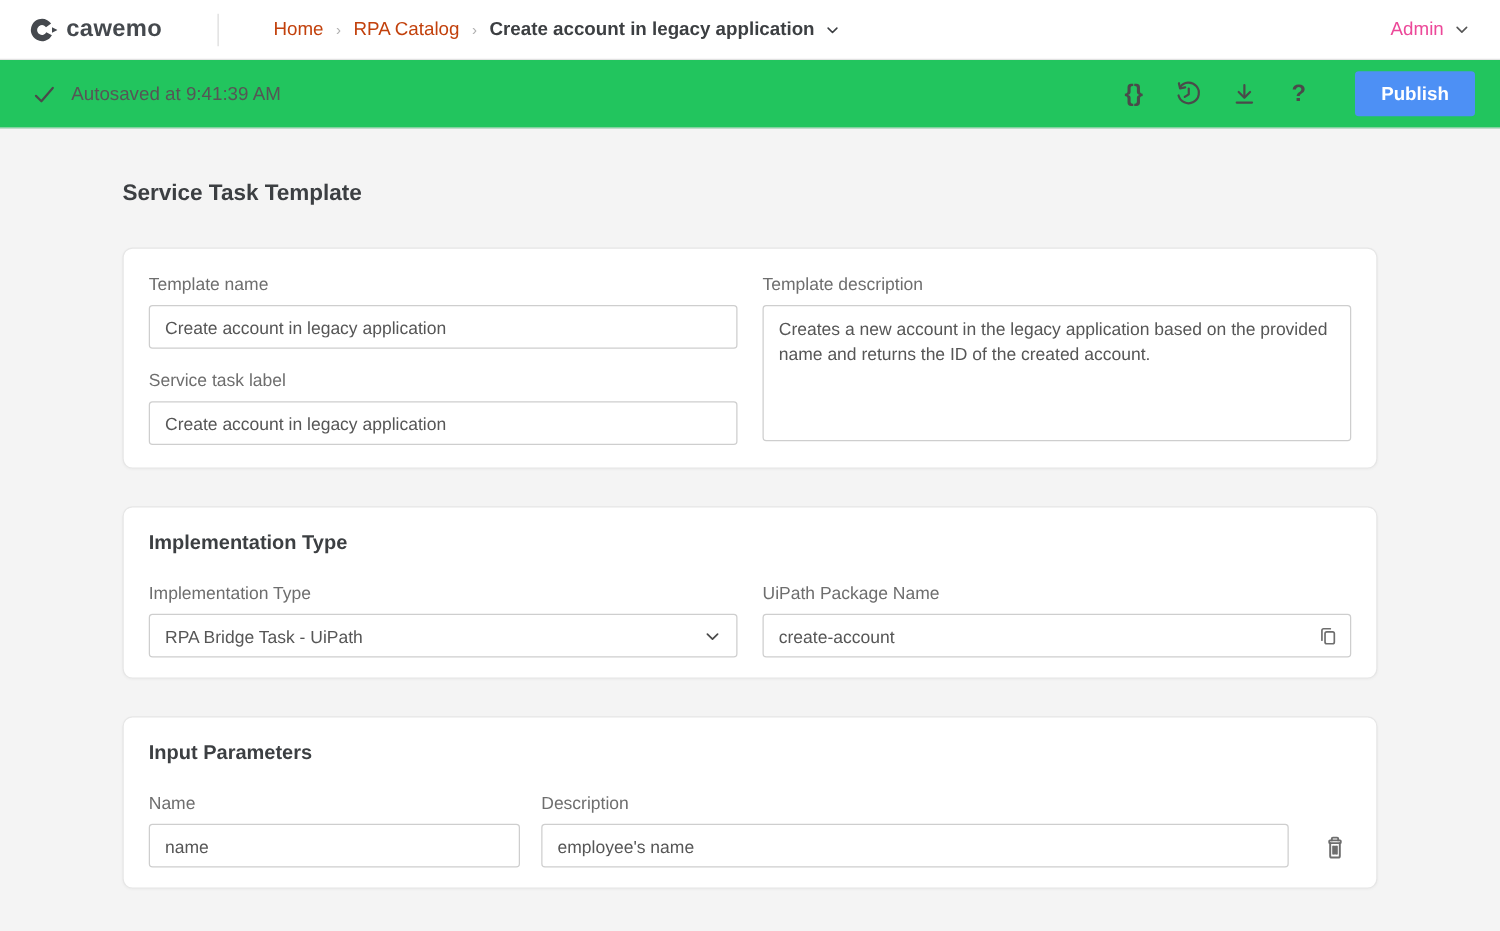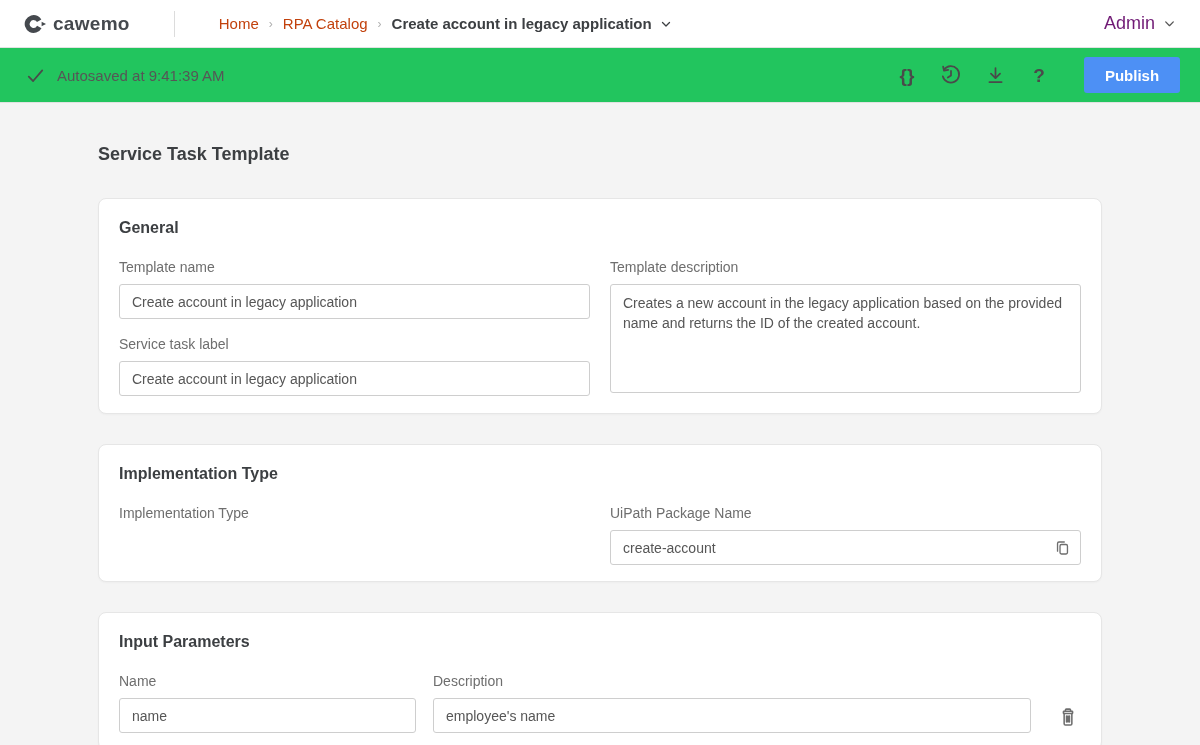--- a/index.html
+++ b/index.html
@@ -22,21 +22,21 @@
     gap: 24px;
   }
   .logo { display: flex; align-items: center; gap: 7px; cursor: pointer; }
   .logo-word { font-size: 19px; font-weight: 700; color: #45494e; letter-spacing: 0.3px; }
   .nav-divider { width: 1px; height: 26px; background: #dcdcdc; margin: 0 20px; }
   .breadcrumb { display: flex; align-items: center; gap: 10px; font-size: 15px; }
   .crumb { color: #c2410c; cursor: pointer; }
   .crumb-sep { color: #b0b0b0; font-size: 12px; }
   .crumb-current { color: #3c3f42; font-weight: 700; cursor: pointer; display: flex; align-items: center; gap: 8px; }
   .navbar-right { margin-left: auto; display: flex; align-items: center; gap: 8px; cursor: pointer; }
-  .admin-label { font-size: 18px; color: #701a75; }
+  .admin-label { font-size: 15px; color: #ec4899; }
 
   
   .toolbar {
     height: 55px;
     background: #22c55e;
     border-bottom: 1px solid #e1e1e1;
     display: flex;
     align-items: center;
     padding: 0 20px 0 26px;
   }
@@ -191,21 +191,20 @@
       <span class="glyph-icon">?</span>
     </div>
     <button class="publish-btn" style="background: rgb(77, 144, 245);">Publish</button>
   </div>
 </div>
 
 <main class="content">
   <h1 class="page-title">Service Task Template</h1>
 
   <section class="card">
-    <h2 class="card-heading">General</h2>
     <div class="two-col">
       <div class="col">
         <div class="field-group">
           <label class="field-label">Template name</label>
           <input class="text-input" type="text" value="Create account in legacy application" style="">
         </div>
         <div class="field-group">
           <label class="field-label">Service task label</label>
           <input class="text-input" type="text" value="Create account in legacy application" style="">
         </div>
@@ -218,20 +217,28 @@
       </div>
     </div>
   </section>
 
   <section class="card">
     <h2 class="card-heading">Implementation Type</h2>
     <div class="two-col">
       <div class="col">
         <div class="field-group">
           <label class="field-label">Implementation Type</label>
+          <div class="select-box">
+            <span>RPA Bridge Task - UiPath</span>
+            <span>
+              <svg width="14" height="14" viewBox="0 0 24 24" fill="none" stroke="#4a4a4a" stroke-width="2.4" stroke-linecap="round" stroke-linejoin="round">
+                  <polyline points="5,9 12,16 19,9"></polyline>
+                </svg>
+            </span>
+          </div>
         </div>
       </div>
       <div class="col">
         <div class="field-group">
           <label class="field-label">UiPath Package Name</label>
           <div class="input-with-icon">
             <input class="text-input" type="text" value="create-account" style="">
             <span class="input-icon-right">
               <svg width="17" height="17" viewBox="0 0 24 24" fill="none" stroke="#6e6e6e" stroke-width="1.9" stroke-linecap="round" stroke-linejoin="round">
                 <rect x="8.5" y="7" width="10.5" height="13.5" rx="2"></rect>

